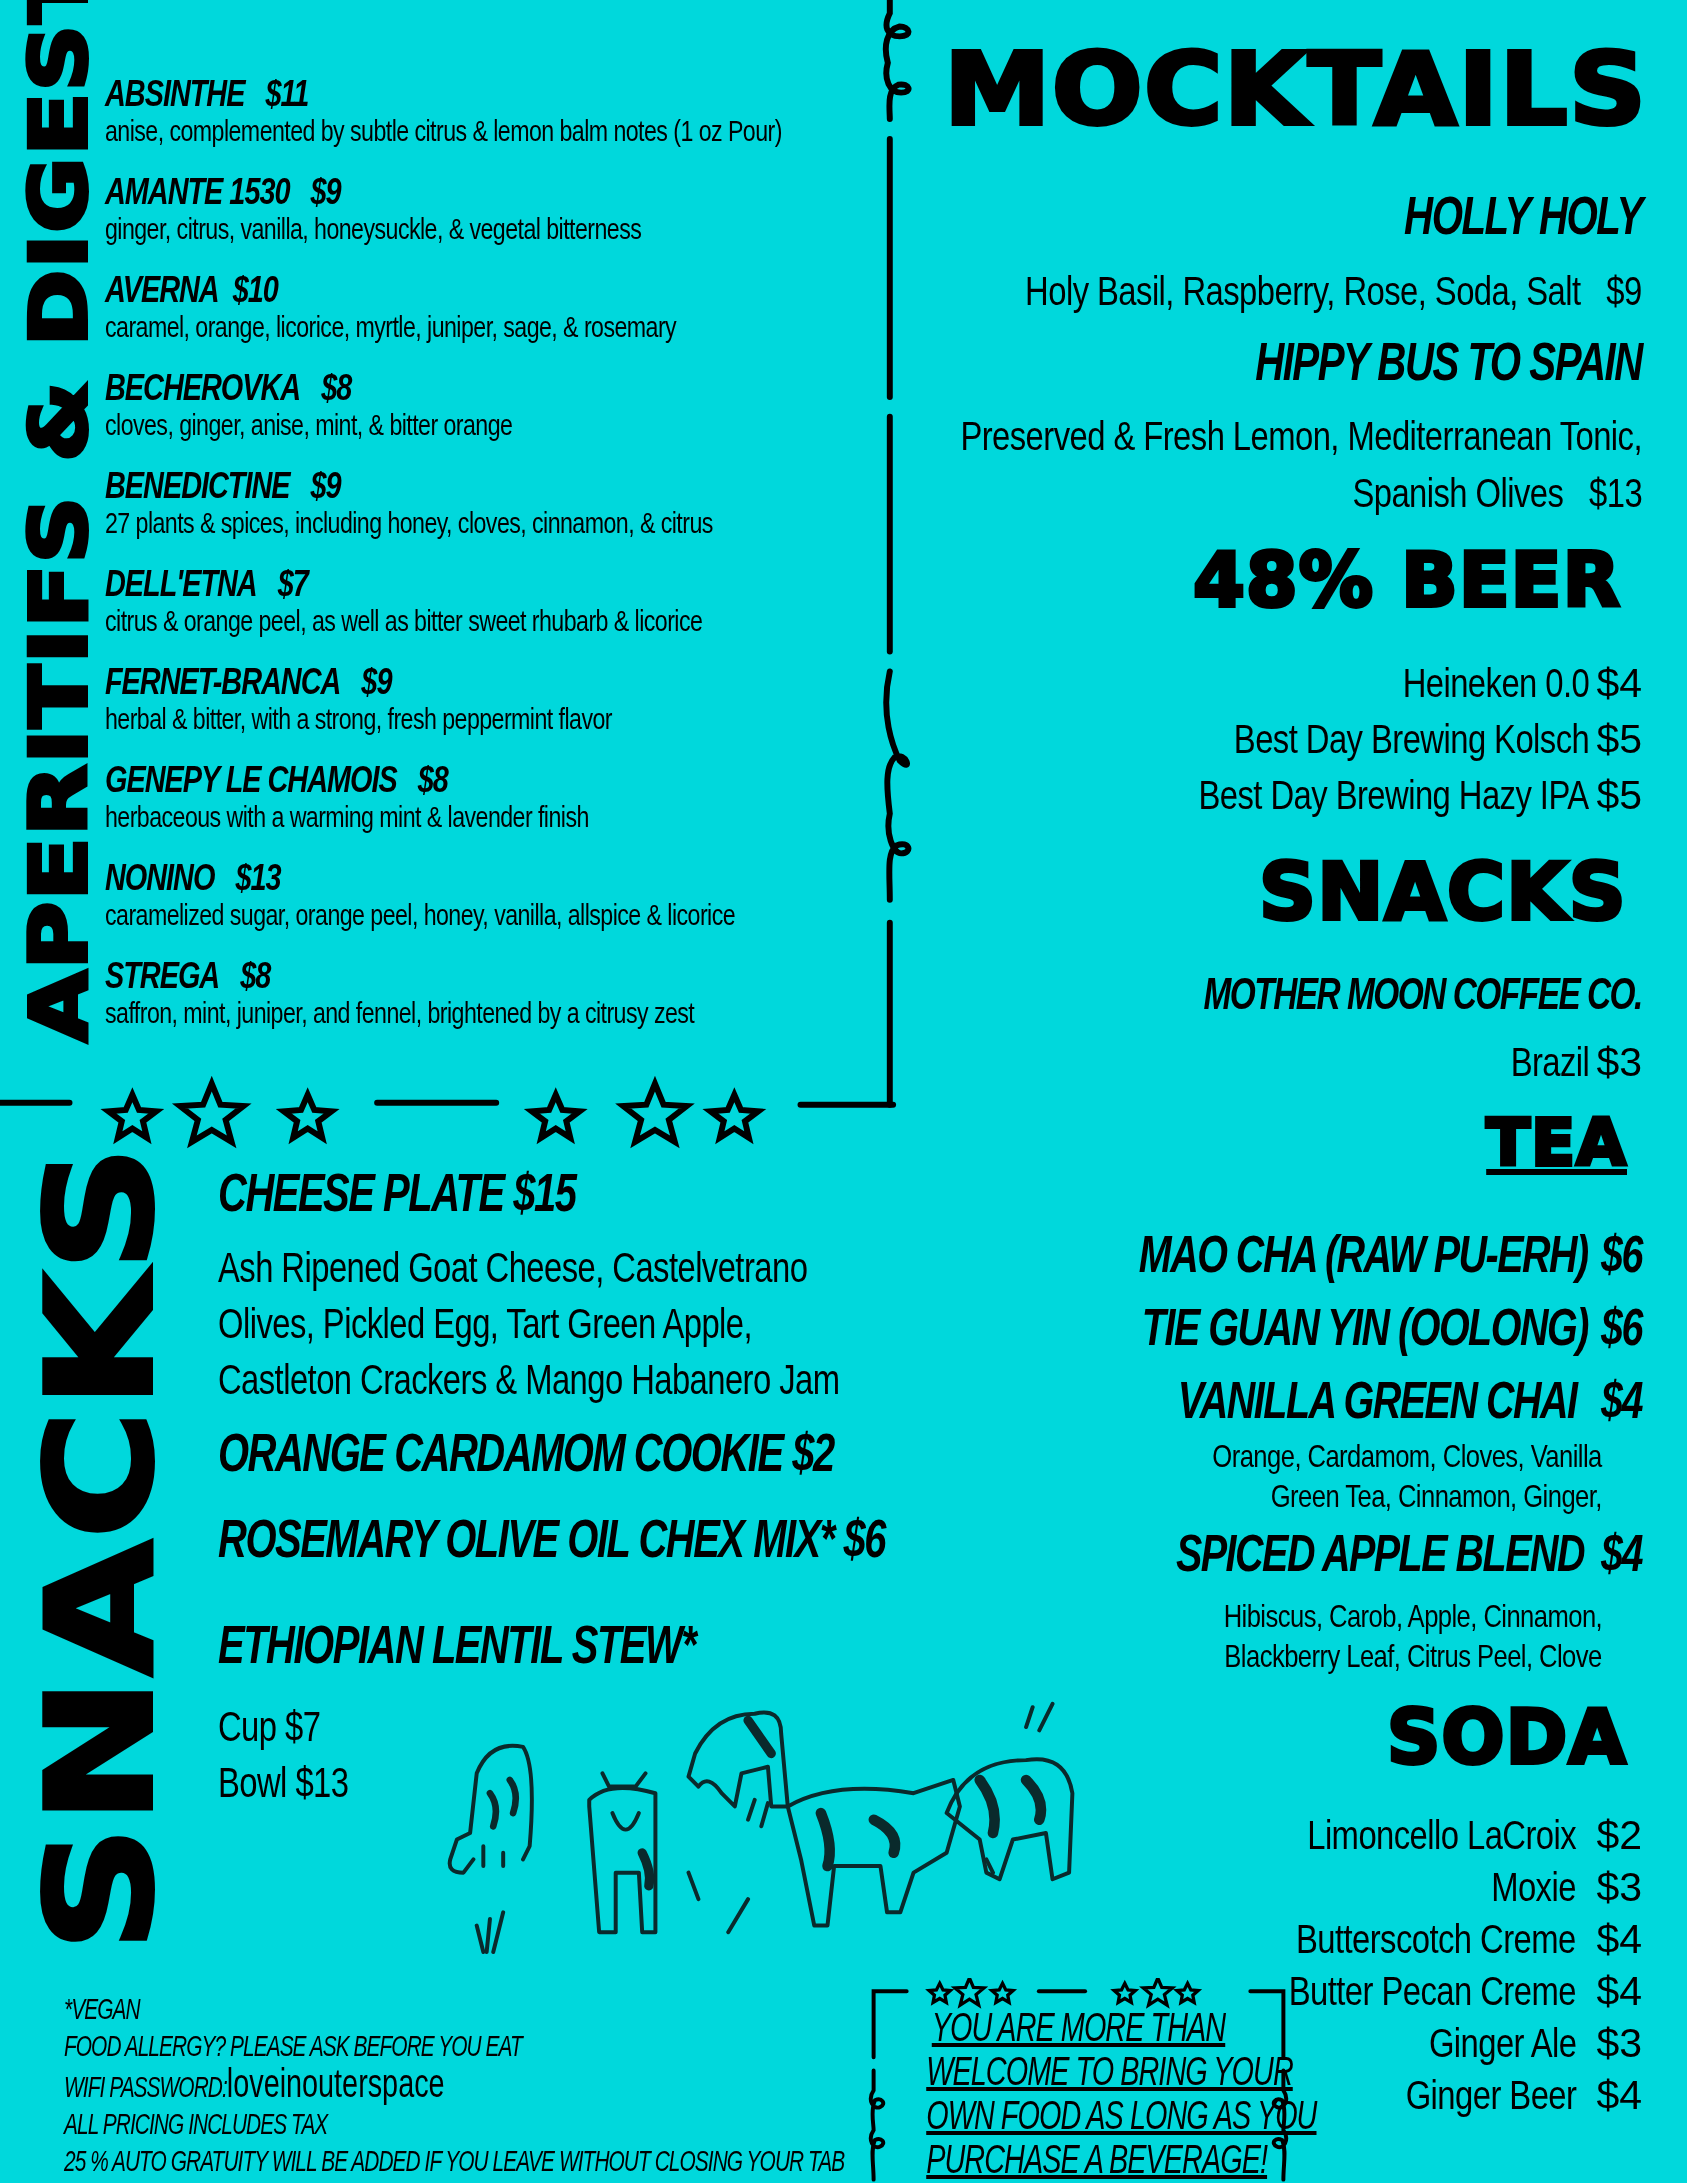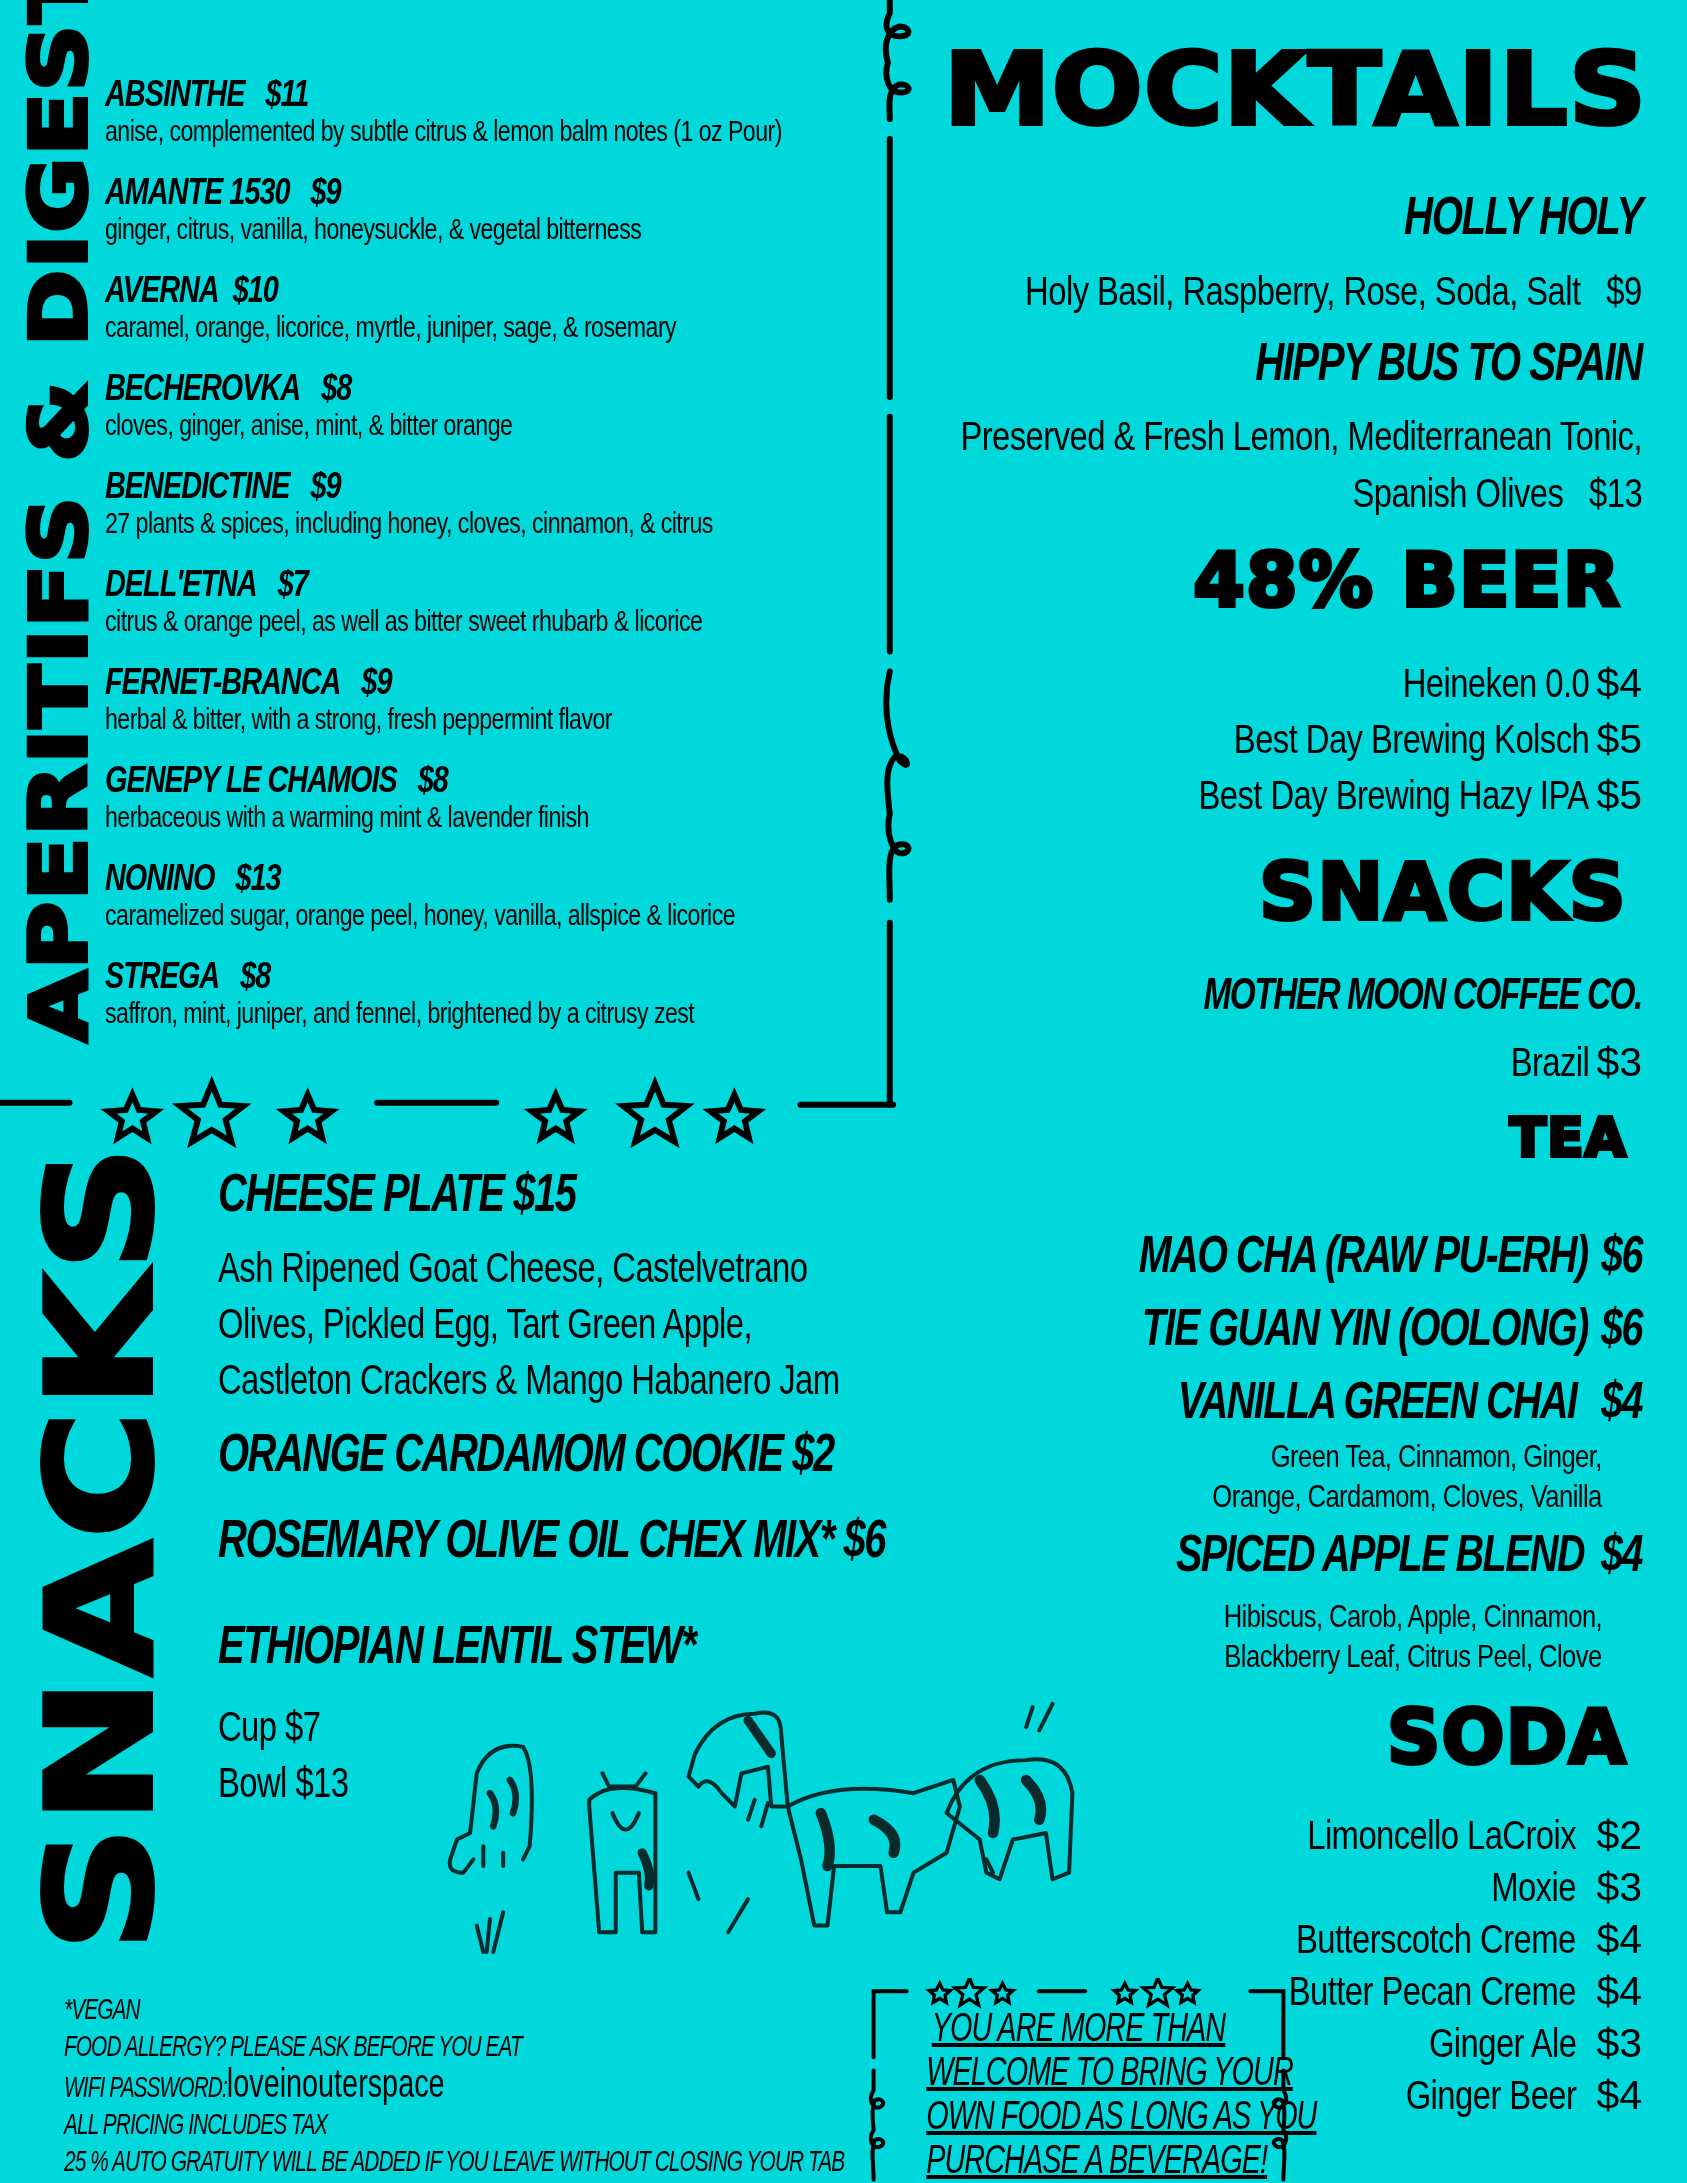--- a/index.html
+++ b/index.html
@@ -183,37 +183,37 @@
 <div class="abs right" style="top:969px;">
   <span class="rname" style="font-size:44px;">MOTHER MOON COFFEE CO.</span>
 </div>
 <div class="abs right" style="top:1039px; font-size:41px;">
   <div class="price-row">
       <span class="rtext">Brazil</span>
       <span class="p">$3</span>
     </div>
 </div>
 
-<div class="abs bubble" style="right:60px; top:1111px; font-size:53px;">TEA</div>
+<div class="abs bubble" style="right:60px; top:1111px; font-size:64px;text-decoration:underline;">TEA</div>
 <div class="abs right" style="top:1224px; width:595px;">
   <div class="price-row" style="height:73px;">
       <span class="rname" style="font-size:52px;">MAO CHA  (RAW PU-ERH)</span>
       <span class="rname p" style="font-size:52px; width:66px;">$6</span>
     </div>
   <div class="price-row" style="height:73px;">
       <span class="rname" style="font-size:52px;">TIE GUAN YIN  (OOLONG)</span>
       <span class="rname p" style="font-size:52px; width:66px;">$6</span>
     </div>
   <div class="price-row" style="height:66px;">
       <span class="rname" style="font-size:52px;">VANILLA GREEN CHAI</span>
       <span class="rname p" style="font-size:52px; width:66px;">$4</span>
     </div>
   <div style="padding-right:40px; font-size:32px; line-height:40px;">
+    <div><span class="rtext">Orange, Cardamom, Cloves, Vanilla</span></div>
     <div><span class="rtext">Green Tea, Cinnamon, Ginger,</span></div>
-    <div><span class="rtext">Orange, Cardamom, Cloves, Vanilla</span></div>
   </div>
   <div class="price-row" style="height:73px; margin-top:6.6px;">
       <span class="rname" style="font-size:52px;">SPICED APPLE BLEND</span>
       <span class="rname p" style="font-size:52px; width:66px;">$4</span>
     </div>
   <div style="padding-right:40px; font-size:32px; line-height:40px;">
     <div><span class="rtext">Hibiscus, Carob, Apple, Cinnamon,</span></div>
     <div><span class="rtext">Blackberry Leaf, Citrus Peel, Clove</span></div>
   </div>
 </div>

